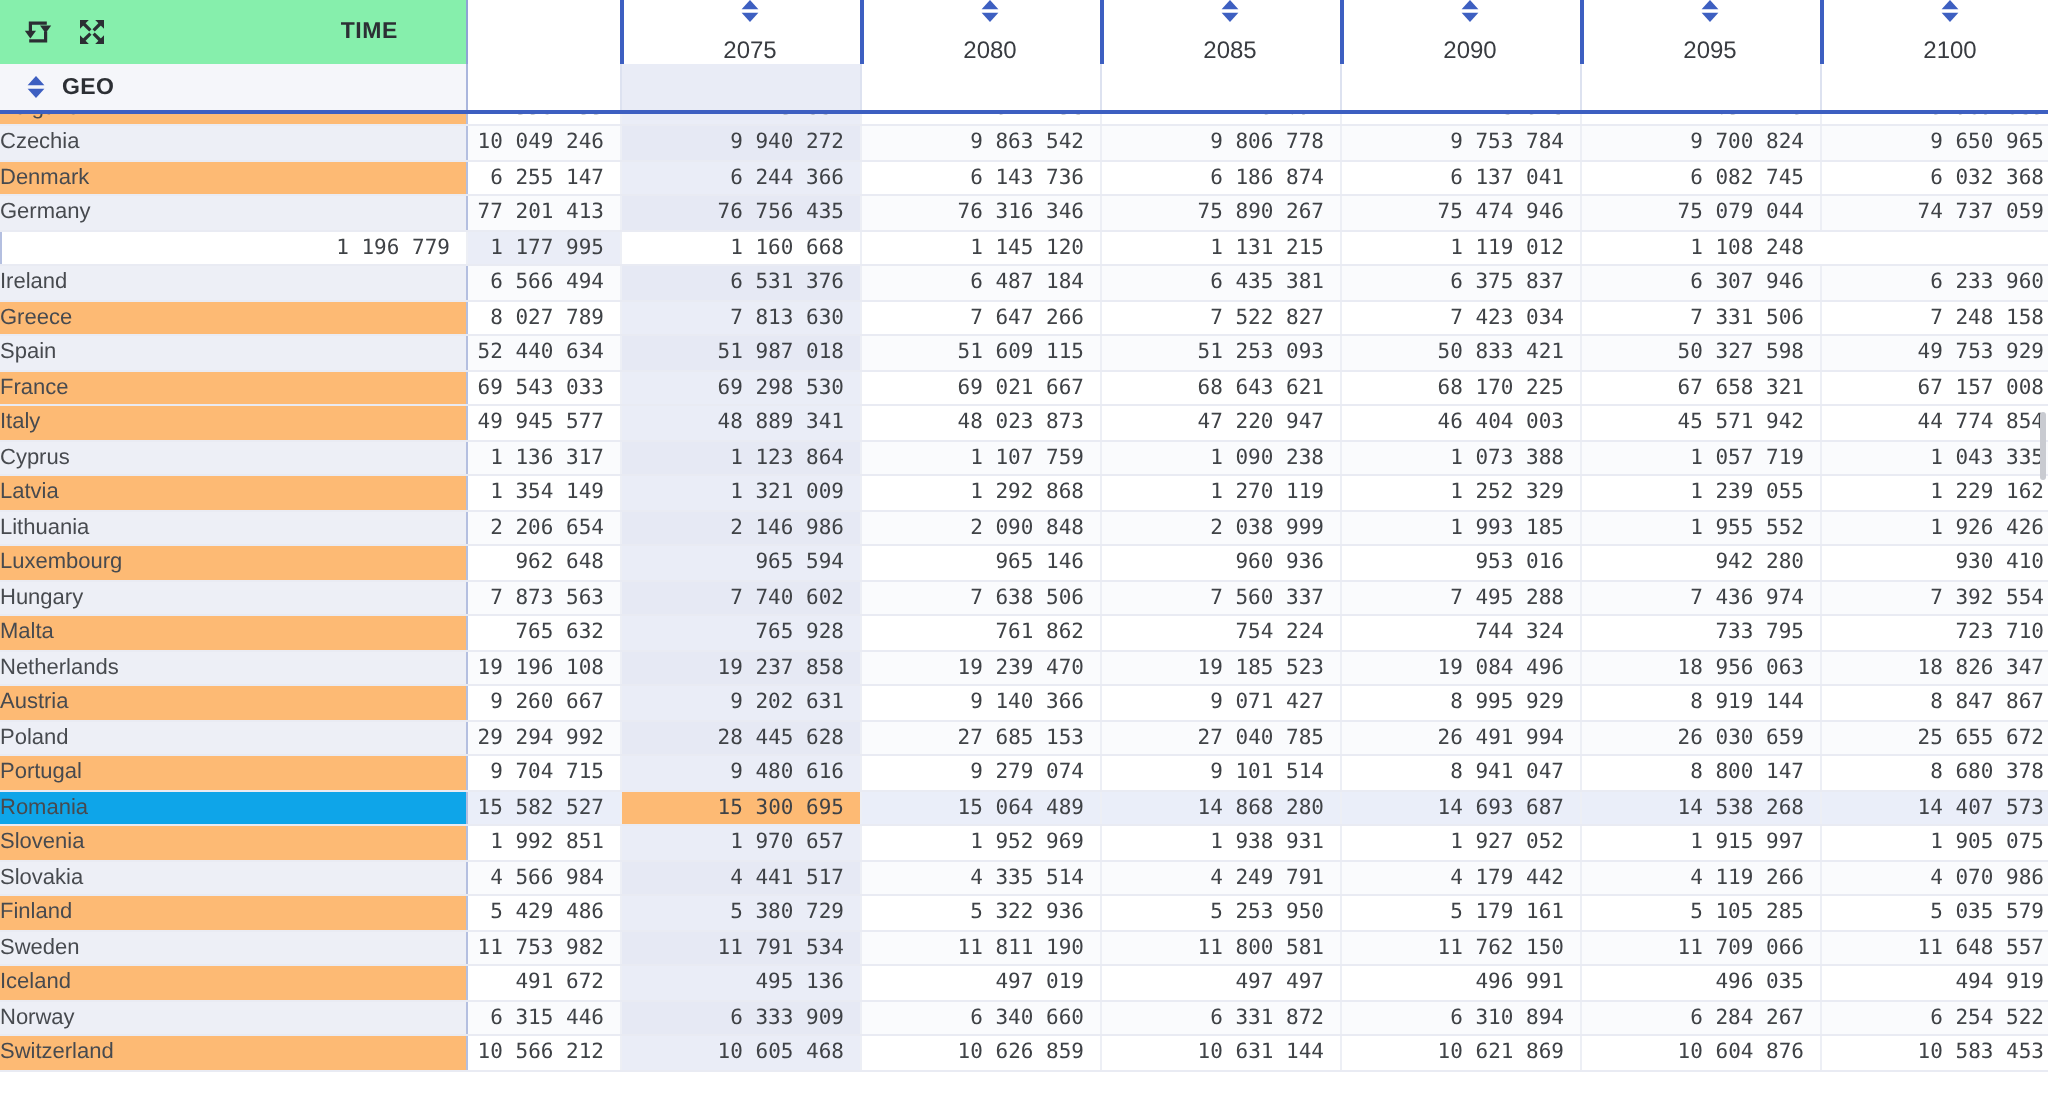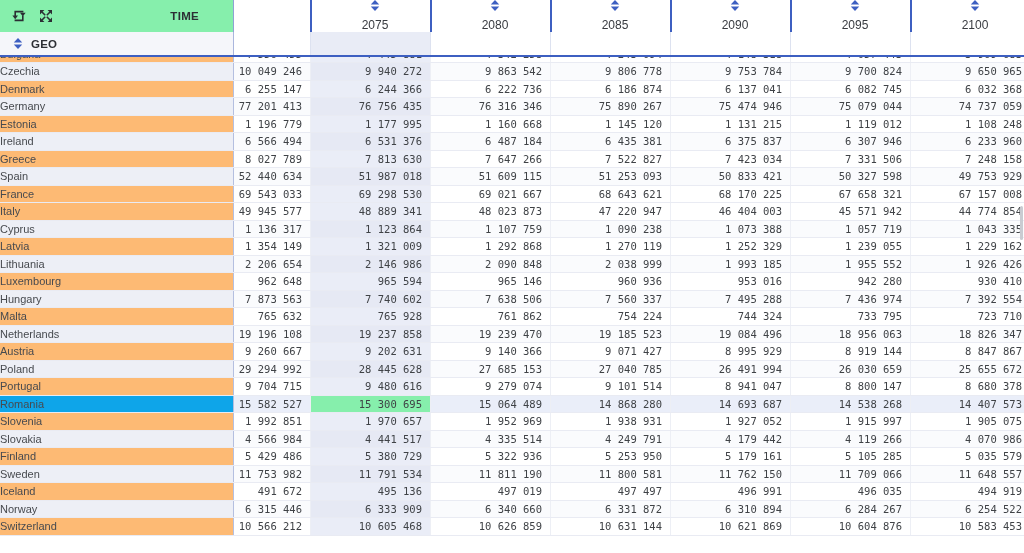--- a/index.html
+++ b/index.html
@@ -33,21 +33,21 @@
   .row{height:17.5px;border-bottom:1px solid #e9ebf3;box-sizing:border-box;cursor:default;}
   .cell{display:flex;align-items:center;overflow:hidden;white-space:nowrap;}
   .name{color:#474a4f;font-size:11px;}
   .num{justify-content:flex-end;padding-right:8px;
        font-family:"DejaVu Sans Mono",monospace;font-size:10.5px;color:#3f4246;
        border-left:1px solid #edeff5;box-sizing:border-box;}
   .num.c1{border-left:1px solid #b4bfe0;}
 
   .row.lite  .name{background:#fdba74;} .row.lite  .num{background:#ffffff;} .row.lite  .num.t75{background:#eaedf7;}
   .row.shade .name{background:#edeff6;} .row.shade .num{background:#fafbfd;} .row.shade .num.t75{background:#e6e9f4;}
-  .row.hl .name{background:#0ea5e9;} .row.hl .num{background:#eaeef9;} .row.hl .num.t75{background:#86efac;}
+  .row.hl .name{background:#0ea5e9;} .row.hl .num{background:#eaeef9;} .row.hl .num.t75{background:#fdba74;}
 
   .scrollthumb{position:absolute;right:1px;top:206px;width:3px;height:34px;background:#c9cbd1;border-radius:2px;}
 </style>
 </head>
 <body>
 
 <div class="table">
 
   <div class="grid hdr">
     <div class="corner">
@@ -176,38 +176,37 @@
         <div class="cell num">9 863 542</div>
         <div class="cell num">9 806 778</div>
         <div class="cell num">9 753 784</div>
         <div class="cell num">9 700 824</div>
         <div class="cell num">9 650 965</div>
       </div>
       <div class="grid row lite">
         <div class="cell name">Denmark</div>
         <div class="cell num c1">6 255 147</div>
         <div class="cell num t75">6 244 366</div>
-        <div class="cell num">6 222 736</div>
+        <div class="cell num">6 143 736</div>
         <div class="cell num">6 186 874</div>
         <div class="cell num">6 137 041</div>
         <div class="cell num">6 082 745</div>
         <div class="cell num">6 032 368</div>
       </div>
       <div class="grid row shade">
         <div class="cell name">Germany</div>
         <div class="cell num c1">77 201 413</div>
         <div class="cell num t75">76 756 435</div>
         <div class="cell num">76 316 346</div>
         <div class="cell num">75 890 267</div>
         <div class="cell num">75 474 946</div>
         <div class="cell num">75 079 044</div>
         <div class="cell num">74 737 059</div>
       </div>
       <div class="grid row lite">
-        <div class="cell name">Estonia</div>
         <div class="cell num c1">1 196 779</div>
         <div class="cell num t75">1 177 995</div>
         <div class="cell num">1 160 668</div>
         <div class="cell num">1 145 120</div>
         <div class="cell num">1 131 215</div>
         <div class="cell num">1 119 012</div>
         <div class="cell num">1 108 248</div>
       </div>
       <div class="grid row shade">
         <div class="cell name">Ireland</div>

